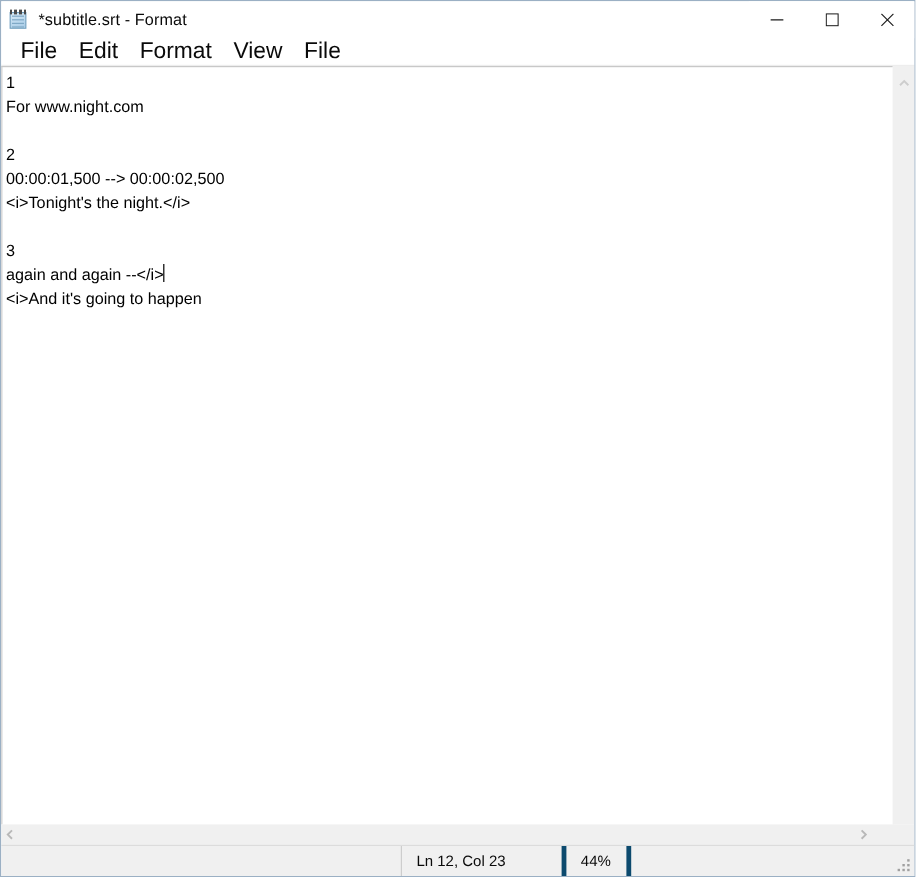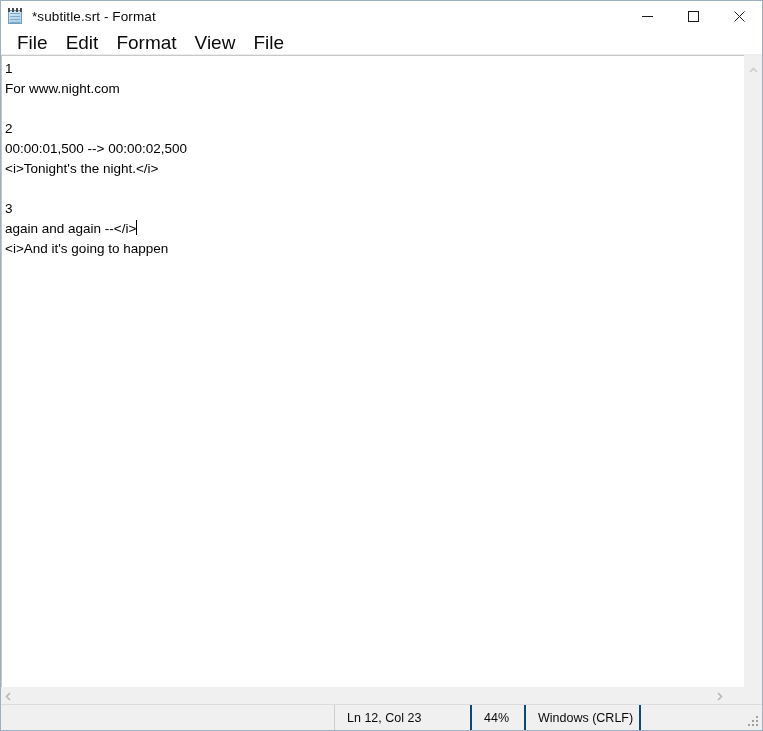--- a/index.html
+++ b/index.html
@@ -202,21 +202,21 @@
     font-size: 12.5px;
     color: #0a0a0a;
   }
   .status-spacer {
     width: 333px;
     border-right: 1px solid #cdcdcd;
   }
   .status-cell {
     display: flex;
     align-items: center;
-    border-right: 2px solid #0c4a6e;
+    border-right: 4px solid #0c4a6e;
     padding-left: 12px;
     box-sizing: border-box;
     white-space: nowrap;
   }
   .cell-ln   { width: 137px; }
   .cell-zoom { width: 54px; }
   .cell-eol  { width: 115px; }
   .cell-enc  { width: 100px; border-right: none; }
   .grip {
     position: absolute;
@@ -310,21 +310,20 @@
         </span>
       </div>
       <div class="scroll-corner"></div>
     </div>
   </div>
 
   <div class="statusbar">
     <div class="status-spacer"></div>
     <div class="status-cell cell-ln">Ln 12, Col 23</div>
     <div class="status-cell cell-zoom">44%</div>
-    <div class="status-cell cell-eol">Windows (CRLF)</div>
     <span class="grip">
       <i style="left:8px; top:0px;"></i>
       <i style="left:4px; top:4px;"></i>
       <i style="left:8px; top:4px;"></i>
       <i style="left:0px; top:8px;"></i>
       <i style="left:4px; top:8px;"></i>
       <i style="left:8px; top:8px;"></i>
     </span>
   </div>
 

